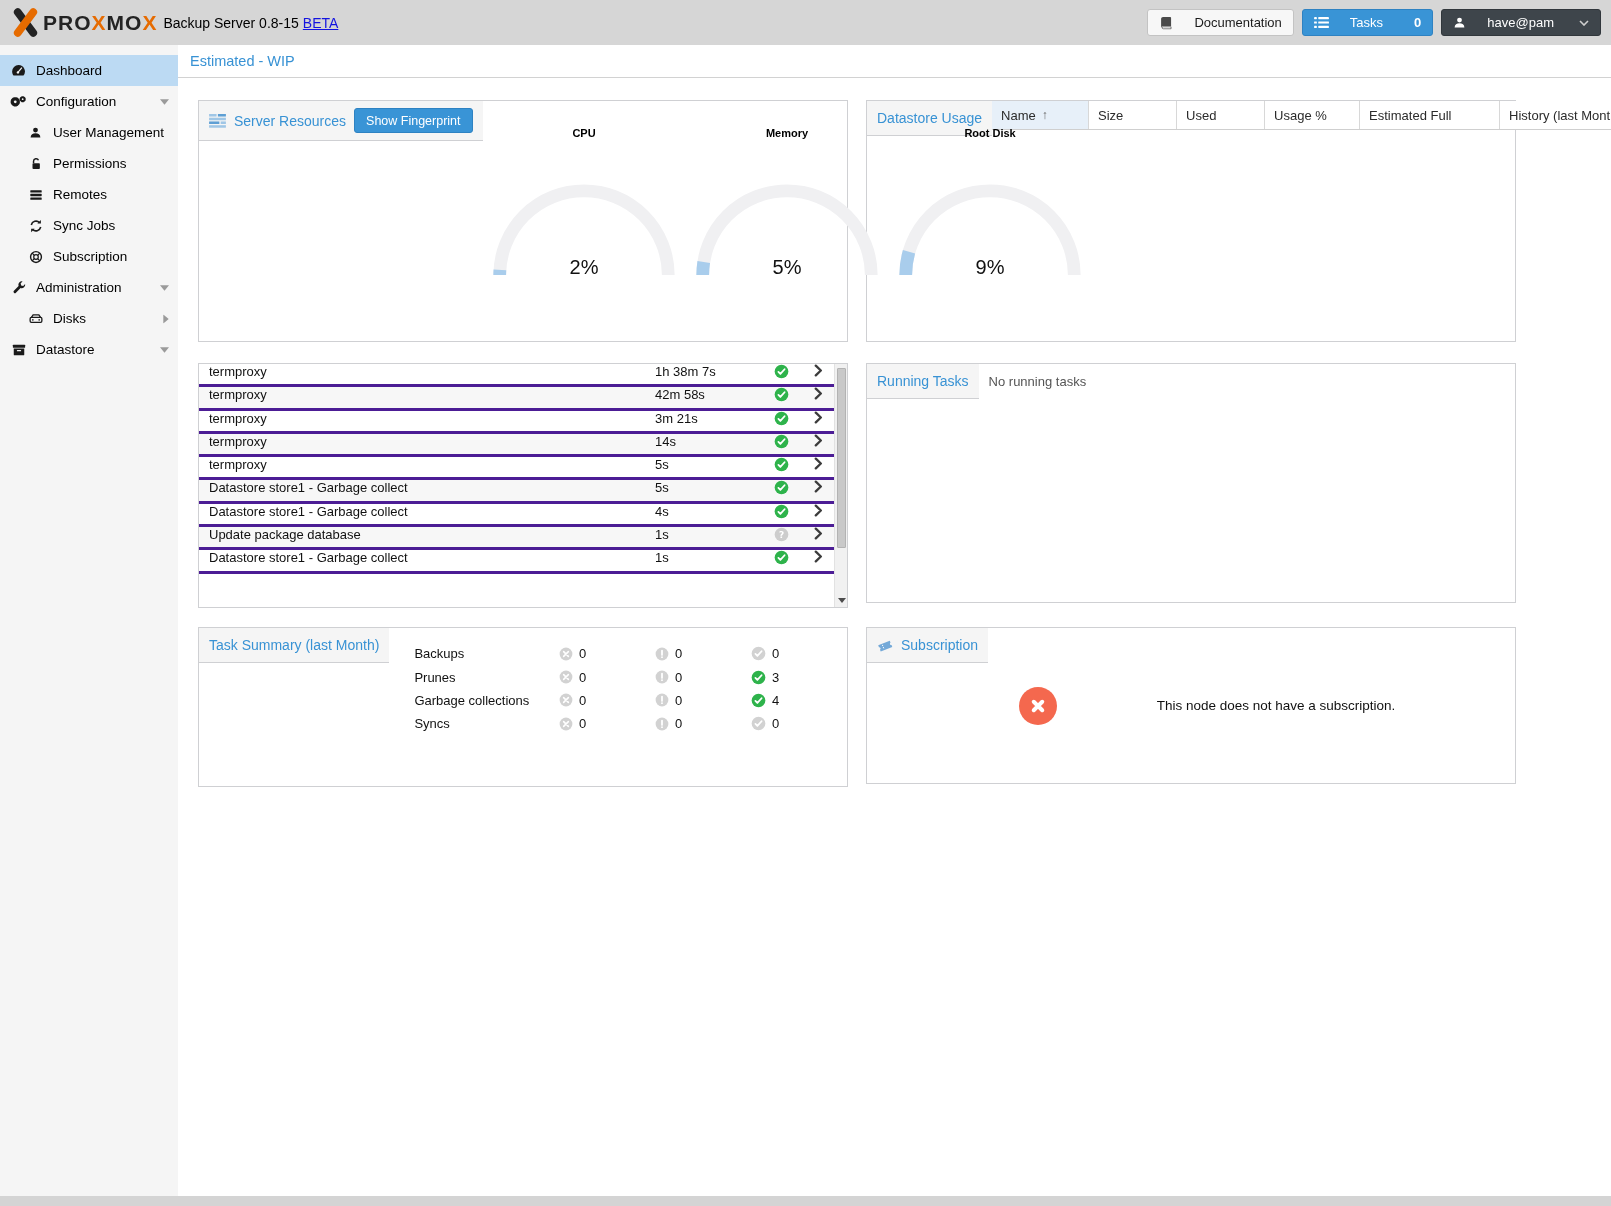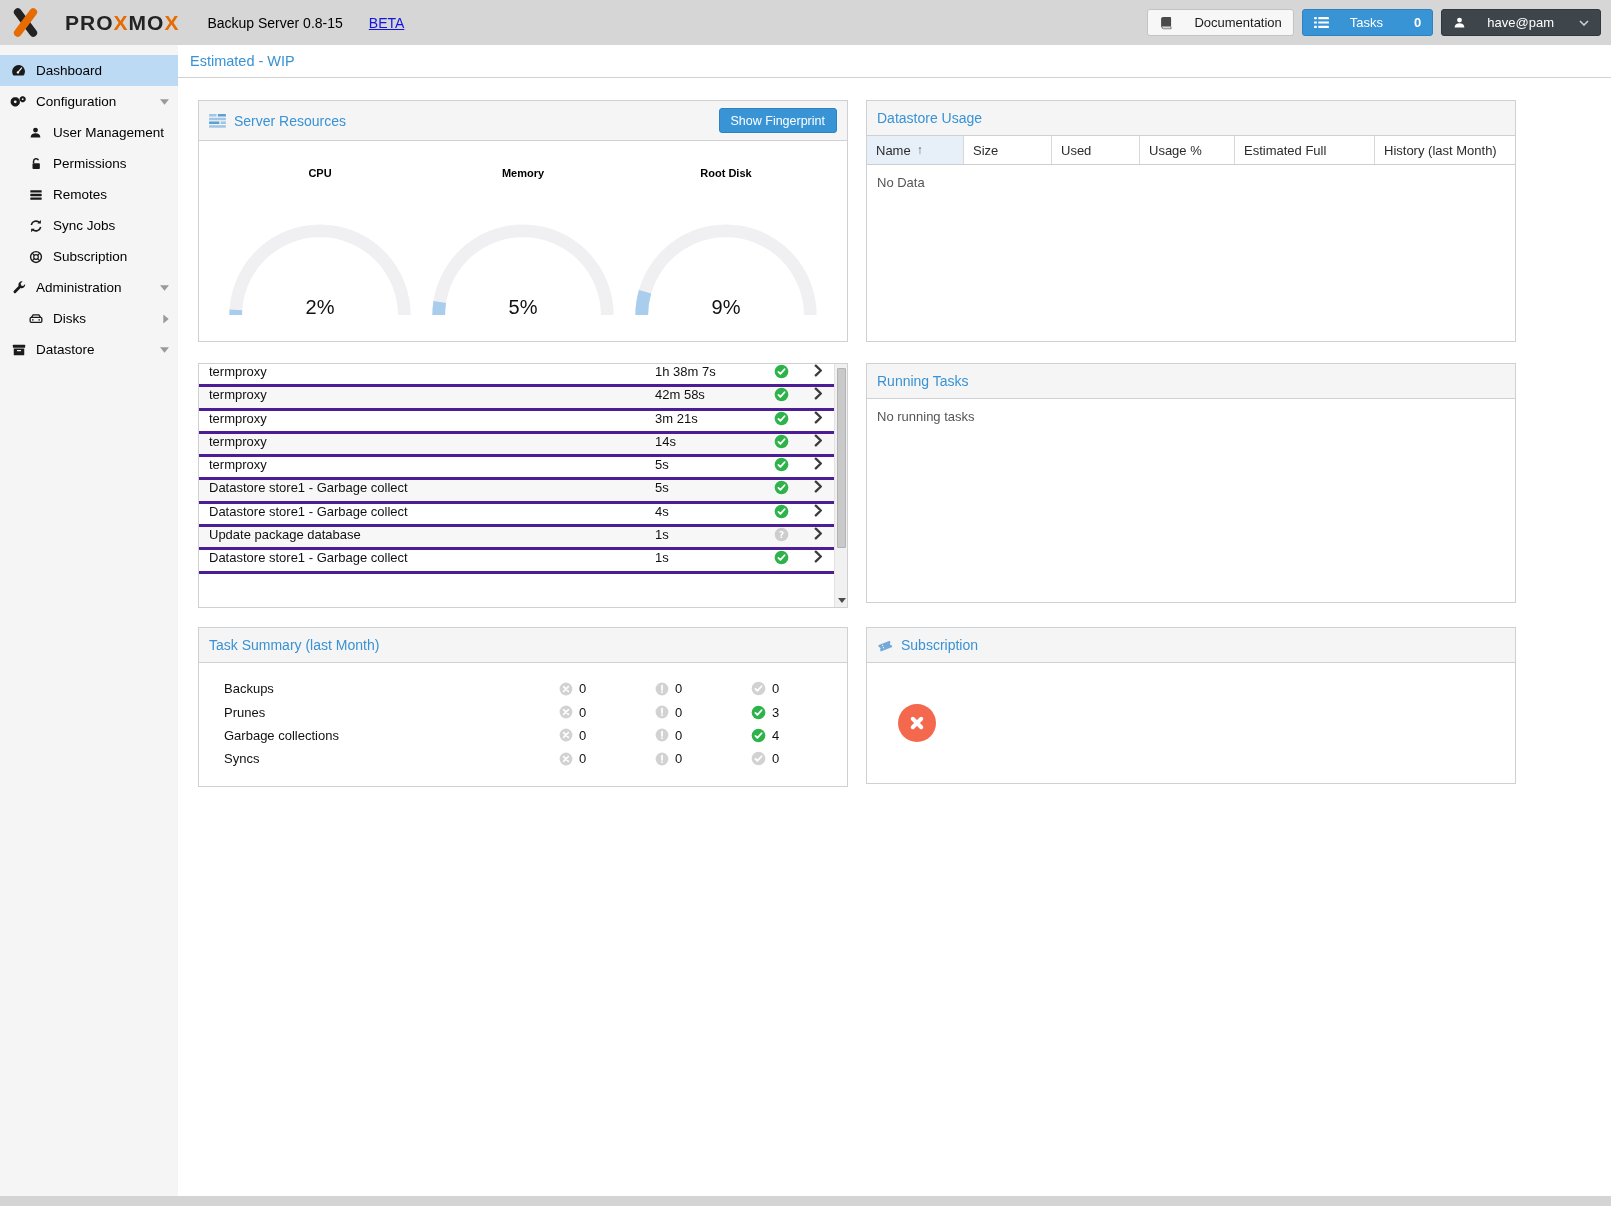--- a/index.html
+++ b/index.html
@@ -2,21 +2,21 @@
 <html><head>
 <meta charset="utf-8">
 <style>
   * { box-sizing: border-box; margin: 0; padding: 0; }
   html,body { width:1611px; height:1206px; overflow:hidden; }
   body { font-family: "Liberation Sans", "DejaVu Sans", sans-serif; background:#fff; color:#111; }
 
   
   .topbar { height:45px; background:#d6d6d6; display:flex; align-items:center;
             justify-content:space-between; padding:0 10px; }
-  .brand { display:flex; align-items:center; gap:22px; }
+  .brand { display:flex; align-items:center; gap:0; }
   .logo-mark { display:inline-flex; margin-right:2px; }
   .logo-text { font-weight:800; font-size:21px; letter-spacing:1px; color:#232323; }
   .logo-text .lx { color:#e66b00; }
   .app-title { font-size:14px; color:#000; margin-left:6px; }
   .beta { color:#1414e0; font-size:14px; text-decoration:underline; margin-left:4px; }
   .top-actions { display:flex; align-items:center; gap:8px; }
   .btn { display:inline-flex; align-items:center; gap:21px; height:27px; padding:0 11px;
          border-radius:3px; font-size:13px; cursor:pointer; font-family:inherit; }
   .btn-light { background:#f7f7f7; border:1px solid #c3c3c3; color:#1a1a1a; }
   .btn-blue  { background:#3994d6; border:1px solid #2e82c2; color:#fff; }
@@ -39,21 +39,21 @@
   .sb-caret { position:absolute; right:9px; top:50%; transform:translateY(-50%); display:inline-flex; }
 
   
   .page-titlebar { height:33px; background:#fff; border-bottom:1px solid #d2d2d2;
                    display:flex; align-items:center; padding:0 12px;
                    color:#3892d4; font-size:14.5px; }
 
   
   .content { padding:22px 0 0 20px; display:flex; gap:18px; align-items:flex-start; }
   .col { display:flex; flex-direction:column; width:650px; }
-  .panel { border:1px solid #cfd0d3; background:#fff; width:650px; display:flex; flex-direction:column; }
+  .panel { border:1px solid #cfd0d3; background:#fff; width:650px; display:flex; flex-direction:row; }
   .panel-hd { height:35px; flex:none; background:#f5f5f5; border-bottom:1px solid #cfd0d3;
               display:flex; align-items:center; gap:8px; padding:0 10px; }
   .panel-hd.tall { height:40px; }
   .panel-title { color:#3892d4; font-size:14px; }
   .panel-bd { flex:1; position:relative; }
   .muted { color:#555; font-size:13px; }
   .pad { padding:10px; display:block; }
   .btn-sm { margin-left:auto; height:25px; font-size:12.5px; }
 
   
@@ -687,20 +687,21 @@
                 </svg>
               </span>
               <span class="panel-title">Subscription</span>
             </div>
             <div class="panel-bd sub-bd">
               <span class="sub-icon">
                 <svg viewBox="0 0 16 16" width="20" height="20">
                   <path d="M4.6 4.6l6.8 6.8M11.4 4.6l-6.8 6.8" stroke="#fff" stroke-width="3.2" stroke-linecap="round"></path>
                 </svg>
               </span>
+              <span class="sub-msg">This node does not have a subscription.</span>
             </div>
           </section>
         </div>
       </div>
     </main>
   </div>
 
   <footer class="bottombar"></footer>
 </div>
 

